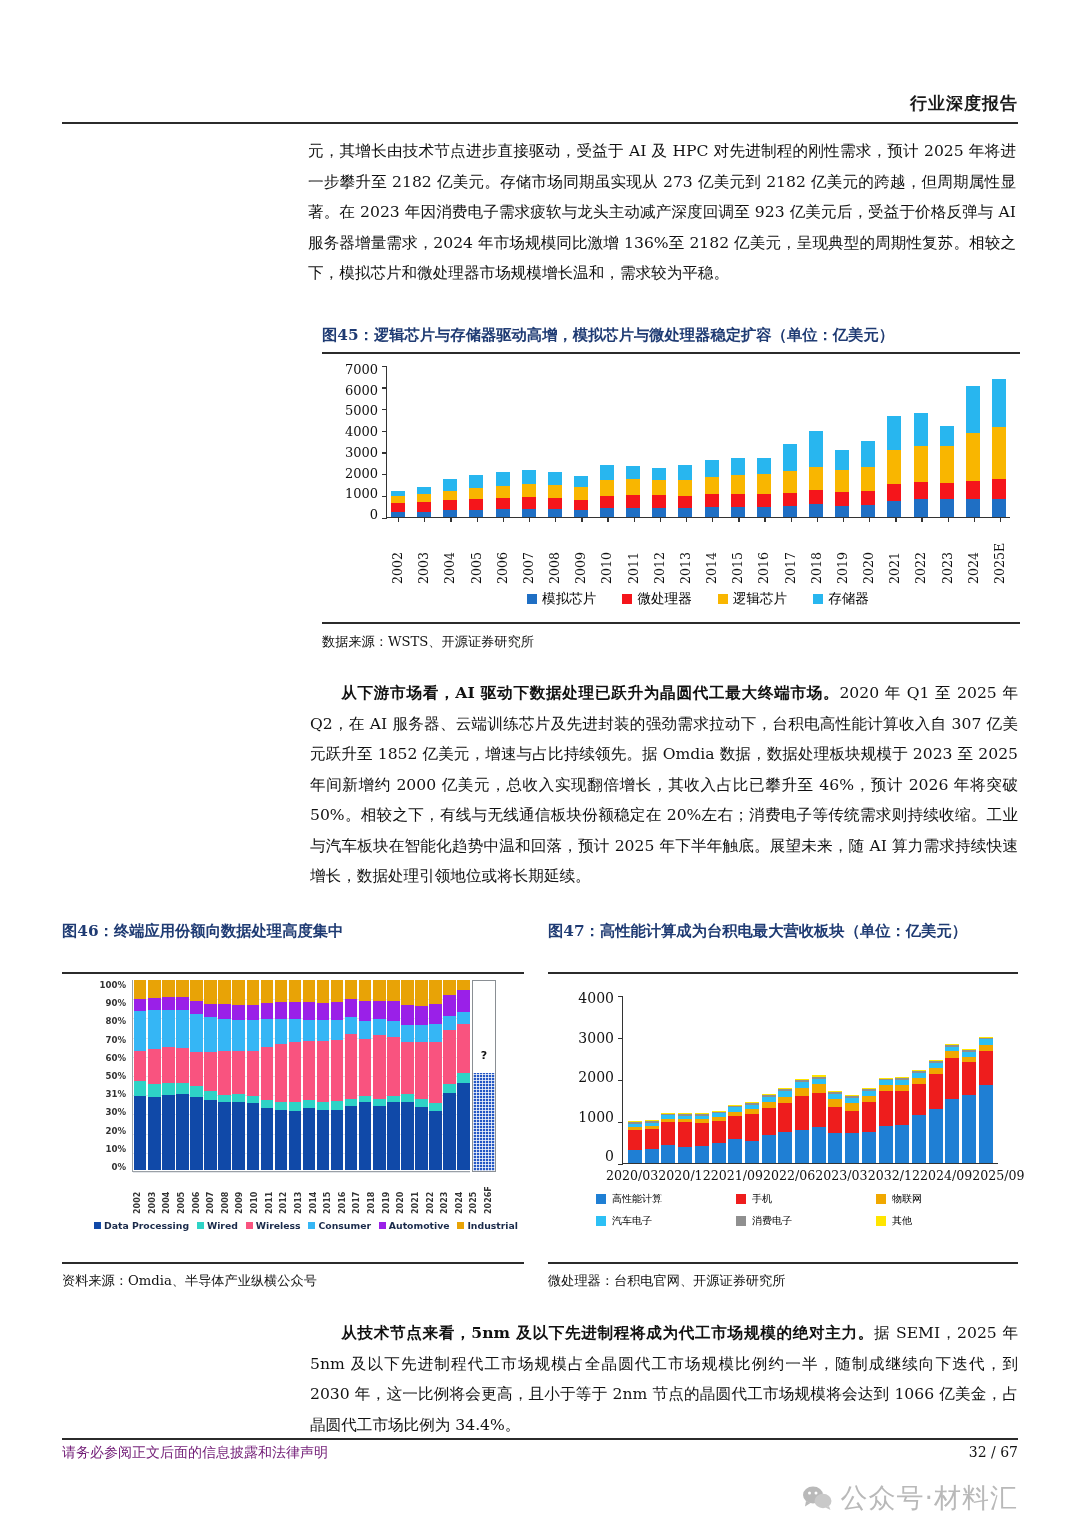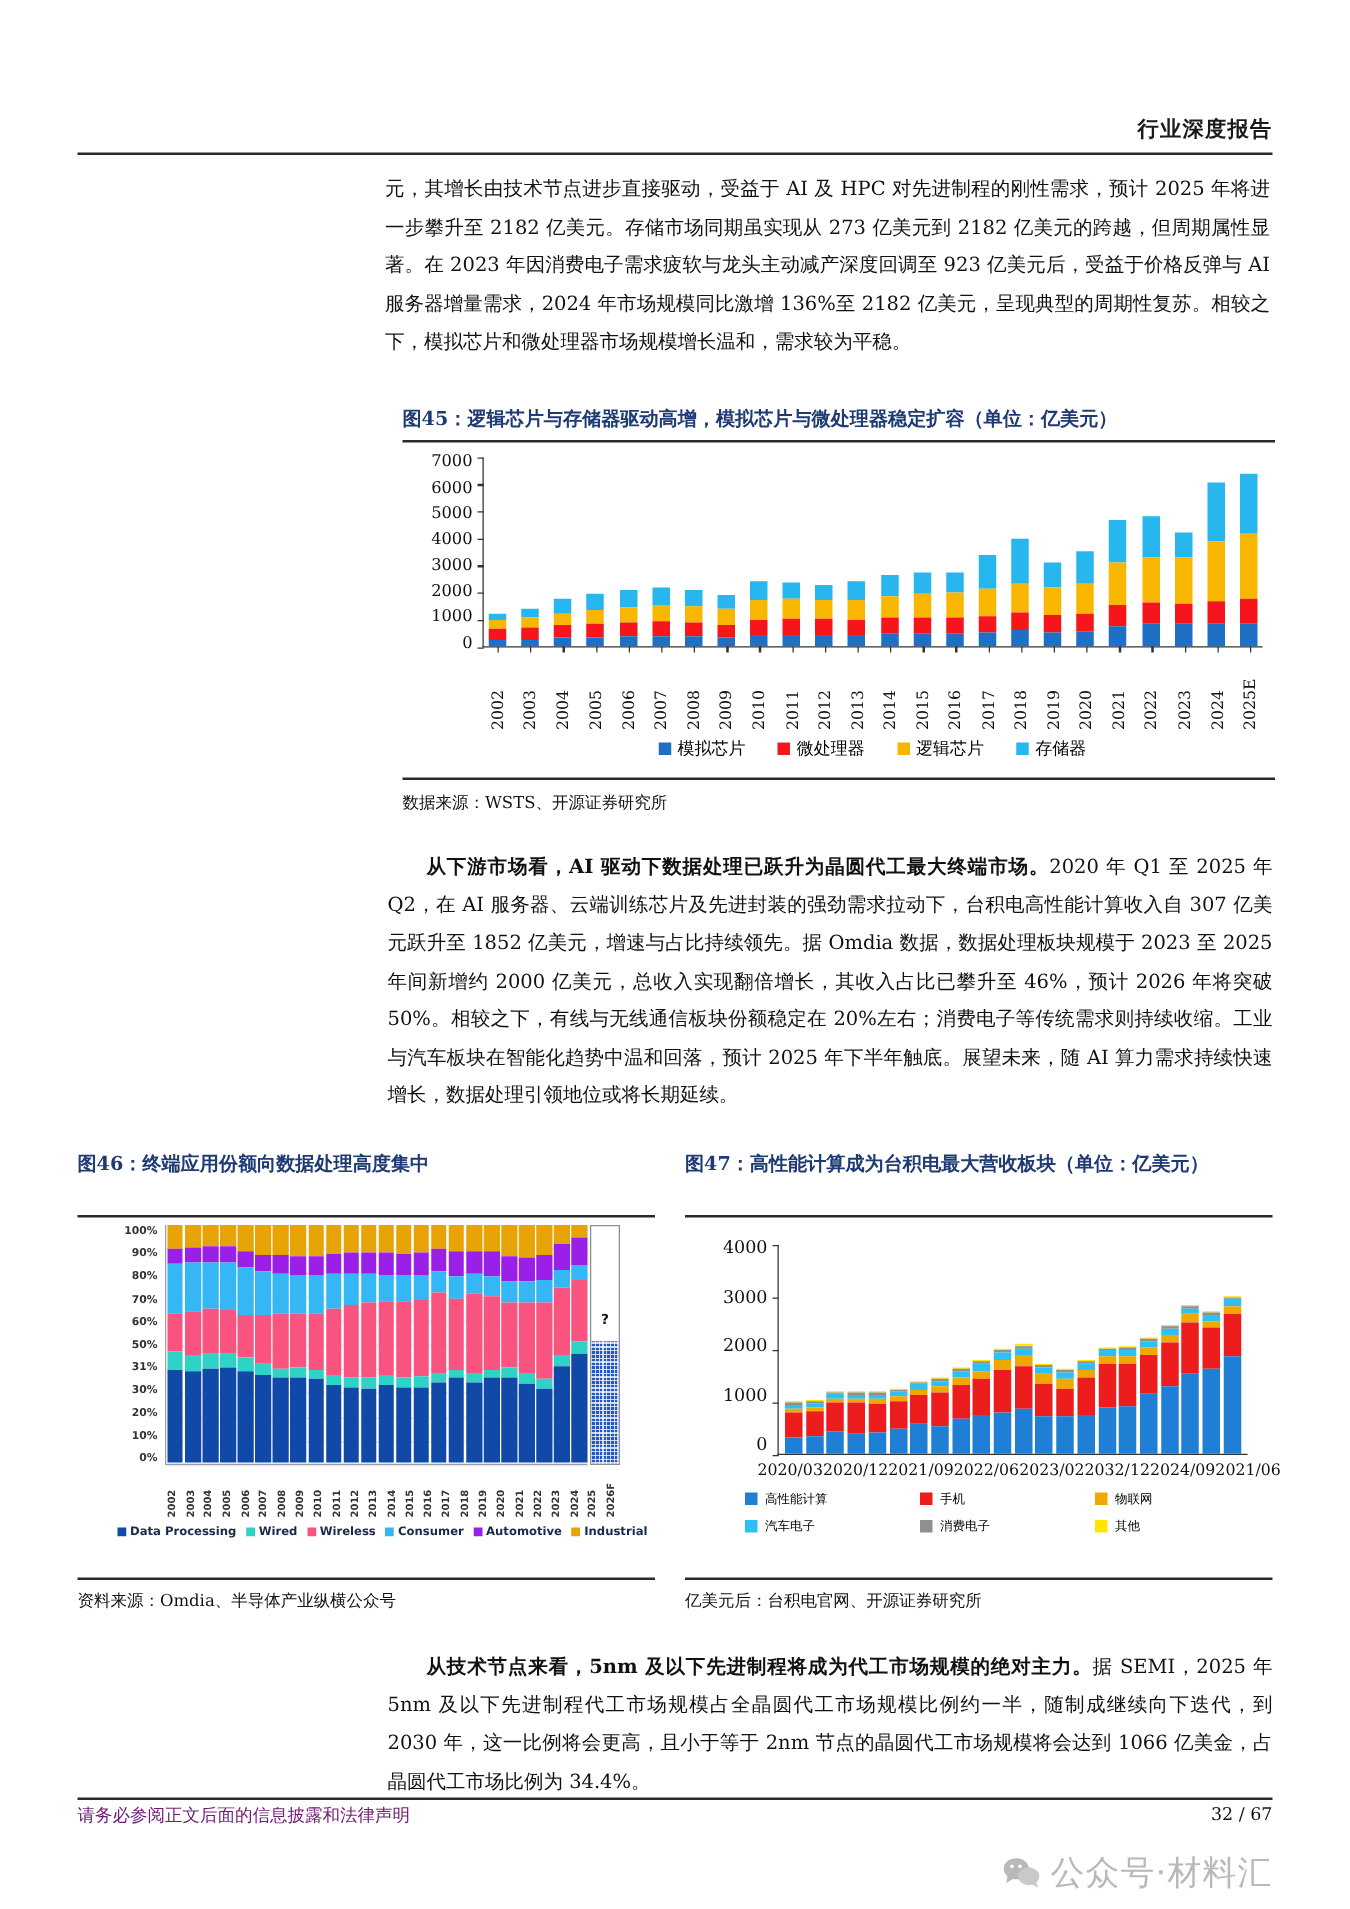--- a/index.html
+++ b/index.html
@@ -972,24 +972,24 @@
         <div class="c45-ytick" style="top: 83.5px;"></div>
         <div class="c45-ytick" style="top: 125.5px;"></div>
         <div class="c45-ytick" style="top: 167.5px;"></div>
       </div>
   </div>
   <div class="c47-xlabels" id="c47-xlabels">
       <div>2020/03</div>
       <div>2020/12</div>
       <div>2021/09</div>
       <div>2022/06</div>
-      <div>2023/02</div>
+      <div>2023/03</div>
       <div>2032/12</div>
       <div>2024/09</div>
-      <div>2021/06</div>
+      <div>2025/09</div>
     </div>
   <div class="c47-legend" id="c47-legend">
       <div class="lg-item">
         <span class="lg-swatch" style="background: rgb(31, 127, 212);"></span>
         <span>高性能计算</span>
       </div>
       <div class="lg-item">
         <span class="lg-swatch" style="background: rgb(238, 29, 29);"></span>
         <span>手机</span>
       </div>
@@ -1006,21 +1006,21 @@
         <span>消费电子</span>
       </div>
       <div class="lg-item">
         <span class="lg-swatch" style="background: rgb(255, 229, 0);"></span>
         <span>其他</span>
       </div>
     </div>
 </div>
 
 <div class="fig-rule" style="left:548px; top:1262px; width:470px;"></div>
-<div class="fig-source" style="left:548px; top:1272px;">亿美元后：台积电官网、开源证券研究所</div>
+<div class="fig-source" style="left:548px; top:1272px;">微处理器：台积电官网、开源证券研究所</div>
 
 <div class="para indent" style="left:310px; top:1318px; width:708px;">
   <span class="bold-run">从技术节点来看，5nm 及以下先进制程将成为代工市场规模的绝对主力。</span><span>据 SEMI，2025 年 5nm 及以下先进制程代工市场规模占全晶圆代工市场规模比例约一半，随制成继续向下迭代，到 2030 年，这一比例将会更高，且小于等于 2nm 节点的晶圆代工市场规模将会达到 1066 亿美金，占晶圆代工市场比例为 34.4%。</span>
 </div>
 
 <div class="footer-rule"></div>
 <div class="footer-left">请务必参阅正文后面的信息披露和法律声明</div>
 <div class="footer-right">32 / 67</div>
 <div class="watermark">
   <svg class="wm-icon" viewBox="0 0 30 26">

